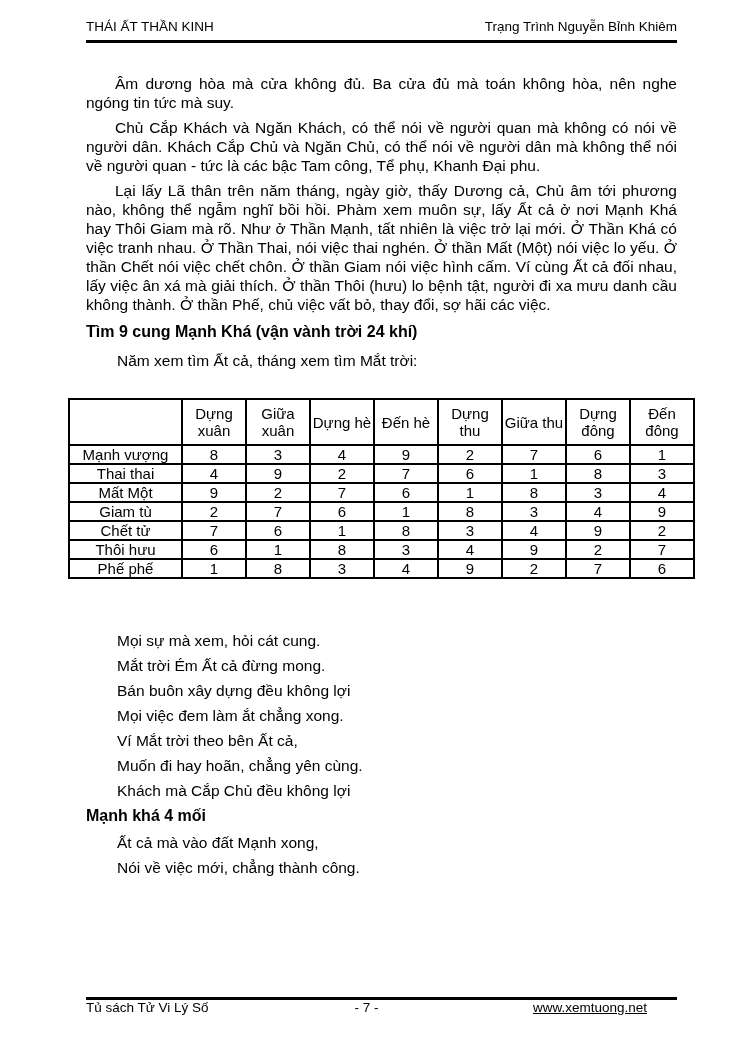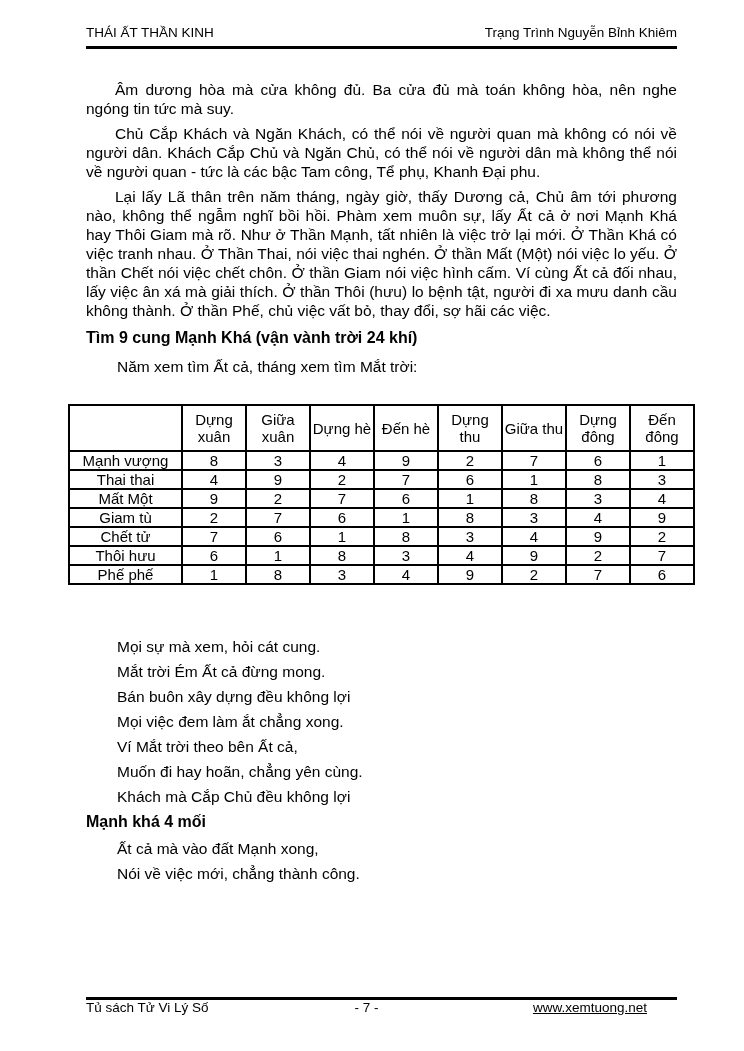--- a/index.html
+++ b/index.html
@@ -9,21 +9,21 @@
     background:#ffffff;
     color:#000;
     font-family:"Liberation Sans", sans-serif;
     margin:0 auto;
     overflow:hidden;
   }
   .content { position:absolute; left:86px; top:0; width:591px; }
 
   .header-row {
     display:flex; justify-content:space-between; align-items:flex-end;
-    margin-top:25px; padding-bottom:6px;
+    margin-top:19px; padding-bottom:6px;
     border-bottom:3px solid #000;
     font-size:13.5px;
   }
 
   p.body {
     font-size:15.5px; line-height:19px;
     text-align:justify; text-indent:29px;
     margin:0 0 6px 0;
   }
   p.body.first { margin-top:31px; }

